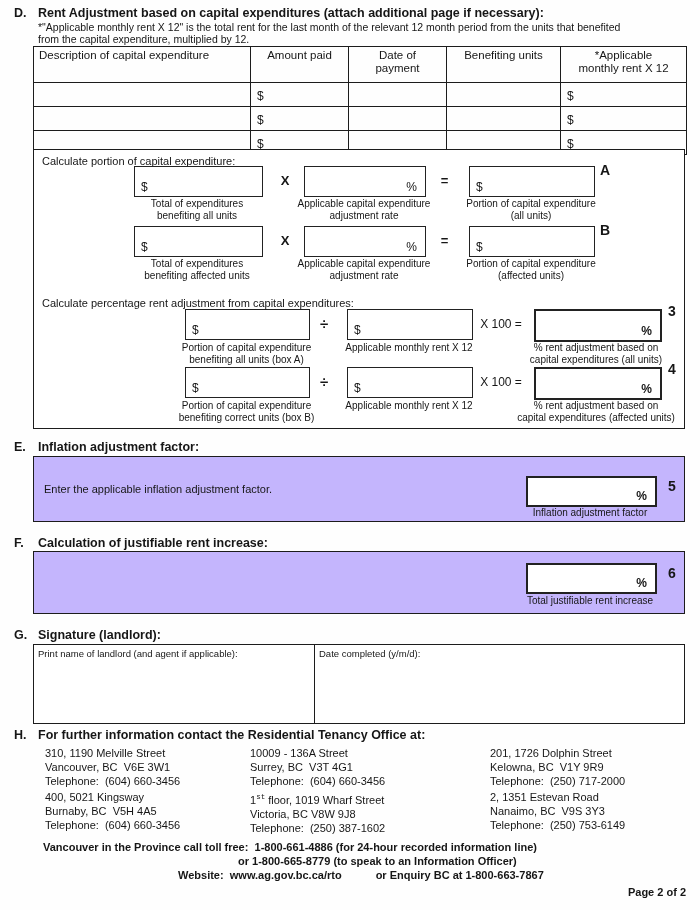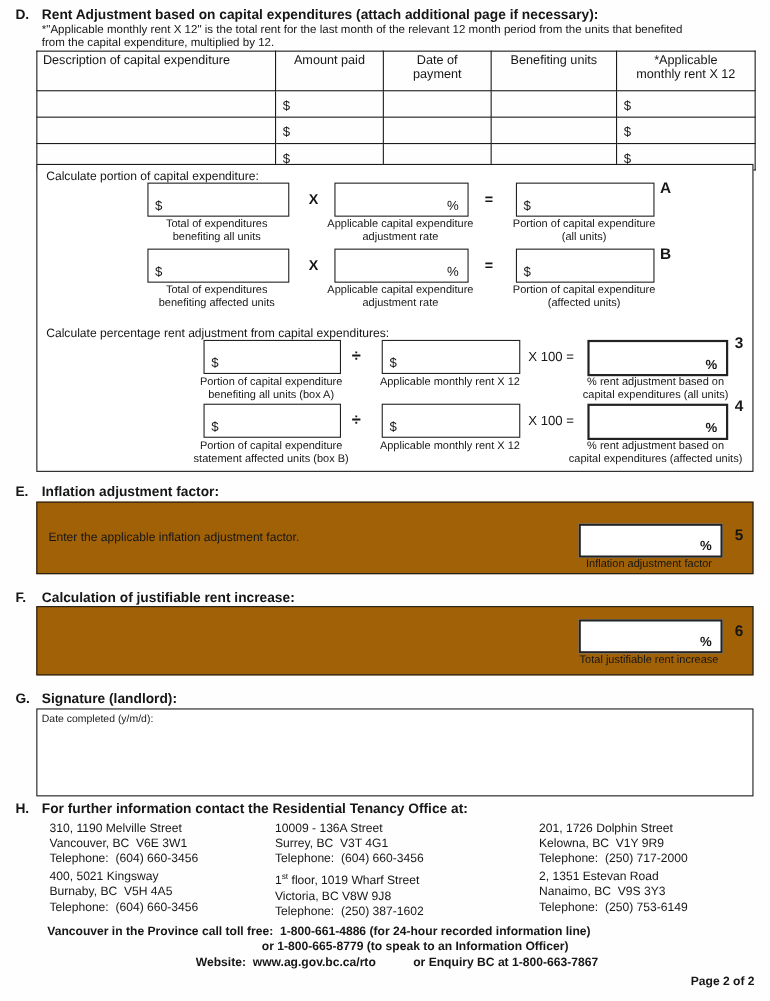--- a/index.html
+++ b/index.html
@@ -30,33 +30,33 @@
   .fbox .cur{position:absolute;left:6px;bottom:2px;font-size:12px;}
   .fbox .pct{position:absolute;right:8px;bottom:2px;font-size:12px;}
   .fbox .pct.b{font-weight:bold;}
   .op{position:absolute;text-align:center;font-size:13px;font-weight:bold;line-height:30px;}
   .op.norm{font-weight:normal;font-size:12px;}
   .cap{position:absolute;font-size:10px;line-height:11.5px;text-align:center;}
   .cap.b{font-weight:normal;}
   .tag{position:absolute;font-size:14px;font-weight:bold;}
 
   
-  .secbox{border:1.5px solid #1c1c1c;background:#a16207;}
+  .secbox{border:1.5px solid #1c1c1c;background:#c4b5fd;}
   .sectext{position:absolute;font-size:11px;line-height:14px;}
 
   
   .gbox{border:1.5px solid #1c1c1c;background:#fff;display:flex;flex-direction:column;}
   .certify{height:23px;border-bottom:1.5px solid #1c1c1c;font-size:11.5px;padding:4px 0 0 6px;box-sizing:border-box;}
   .grow{display:flex;flex:1;}
   .gcell{box-sizing:border-box;padding:3px 4px;font-size:9.5px;}
   .gcell + .gcell{border-left:1px solid #1c1c1c;}
 
   
   .office{position:absolute;font-size:11px;line-height:14px;}
-  .office sup{font-size:7.5px;}
+  .office sup{font-size:7.5px;font-family:Liberation Mono, monospace;}
   .foot{position:absolute;font-size:11px;font-weight:bold;white-space:nowrap;}
   .pageno{position:absolute;font-size:11px;font-weight:bold;}
 </style>
 </head>
 <body>
 
 <div class="abs letter" style="top:6px;left:14px">D.</div>
 <div class="abs sec-title nw" style="top:6px;left:38px">Rent Adjustment based on capital expenditures (attach additional page if necessary):</div>
 <div class="abs sub nw" style="top:21px;left:38px">*"Applicable monthly rent X 12" is the total rent for the last month of the relevant 12 month period from the units that benefited</div>
 <div class="abs sub nw" style="top:33px;left:38px">from the capital expenditure, multiplied by 12.</div>
@@ -162,21 +162,21 @@
     </div>
   <div class="op" style="top:217px;left:275px;width:30px;font-size:15px">÷</div>
   <div class="fbox" style="top:217px;left:313px;width:124px">
       <span class="cur">$</span>
     </div>
   <div class="op norm" style="top:217px;left:438px;width:58px">X 100 =</div>
   <div class="fbox thick" style="top:217px;left:500px;width:124px">
       <span class="pct b">%</span>
     </div>
   <div class="tag" style="top:211px;left:634px">4</div>
-  <div class="cap" style="top:250px;left:117px;width:191px"><span>Portion of capital expenditure</span><br><span>statement affected units (box B)</span></div>
+  <div class="cap" style="top:250px;left:117px;width:191px"><span>Portion of capital expenditure</span><br><span>benefiting correct units (box B)</span></div>
   <div class="cap" style="top:250px;left:280px;width:190px"><span>Applicable monthly rent  X 12</span></div>
   <div class="cap b" style="top:250px;left:462px;width:200px"><span>% rent adjustment based on</span><br><span>capital expenditures (affected units)</span></div>
 </div>
 
 <div class="abs letter" style="top:440px;left:14px">E.</div>
 <div class="abs sec-title nw" style="top:440px;left:38px">Inflation adjustment factor:</div>
 <div class="abs secbox" style="top:456px;left:33px;width:650px;height:64px">
   <div class="sectext nw" style="top:25px;left:10px">Enter the applicable inflation adjustment factor.</div>
   <div class="fbox thick" style="top:19px;left:492px;width:127px;height:27px">
       <span class="pct b">%</span>
@@ -192,20 +192,21 @@
       <span class="pct b">%</span>
     </div>
   <div class="tag" style="top:13px;left:634px">6</div>
   <div class="cap b" style="top:43px;left:446px;width:220px">Total justifiable rent increase</div>
 </div>
 
 <div class="abs letter" style="top:628px;left:14px">G.</div>
 <div class="abs sec-title nw" style="top:628px;left:38px">Signature (landlord):</div>
 <div class="abs gbox" style="top:644px;left:33px;width:650px;height:78px">
   <div class="grow">
+    <div class="gcell" style="width:280px">Print name of landlord (and agent if applicable):</div>
     <div class="gcell" style="flex:1">Date completed (y/m/d):</div>
   </div>
 </div>
 
 <div class="abs letter" style="top:728px;left:14px">H.</div>
 <div class="abs sec-title nw" style="top:728px;left:38px">For further information contact the Residential Tenancy Office at:</div>
 
 <div class="office" style="top:746px;left:45px">
   <div>310, 1190 Melville Street</div>
     <div>Vancouver, BC&nbsp; V6E 3W1</div>

